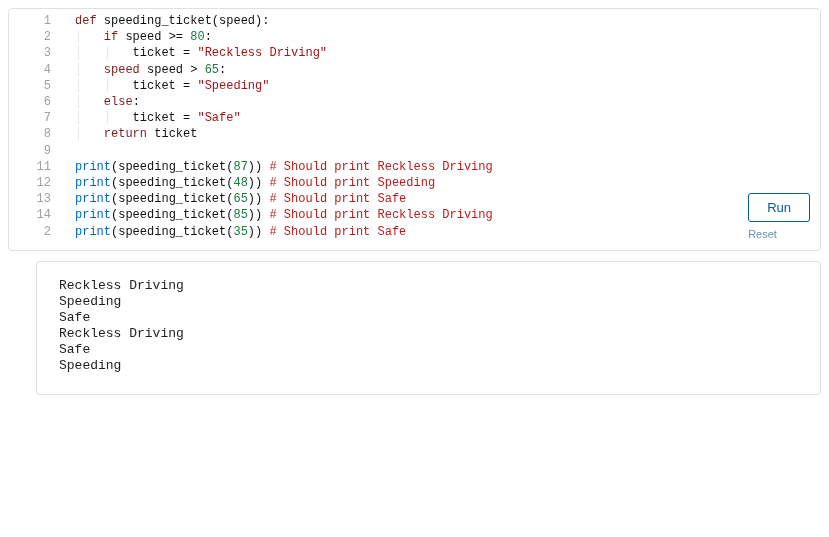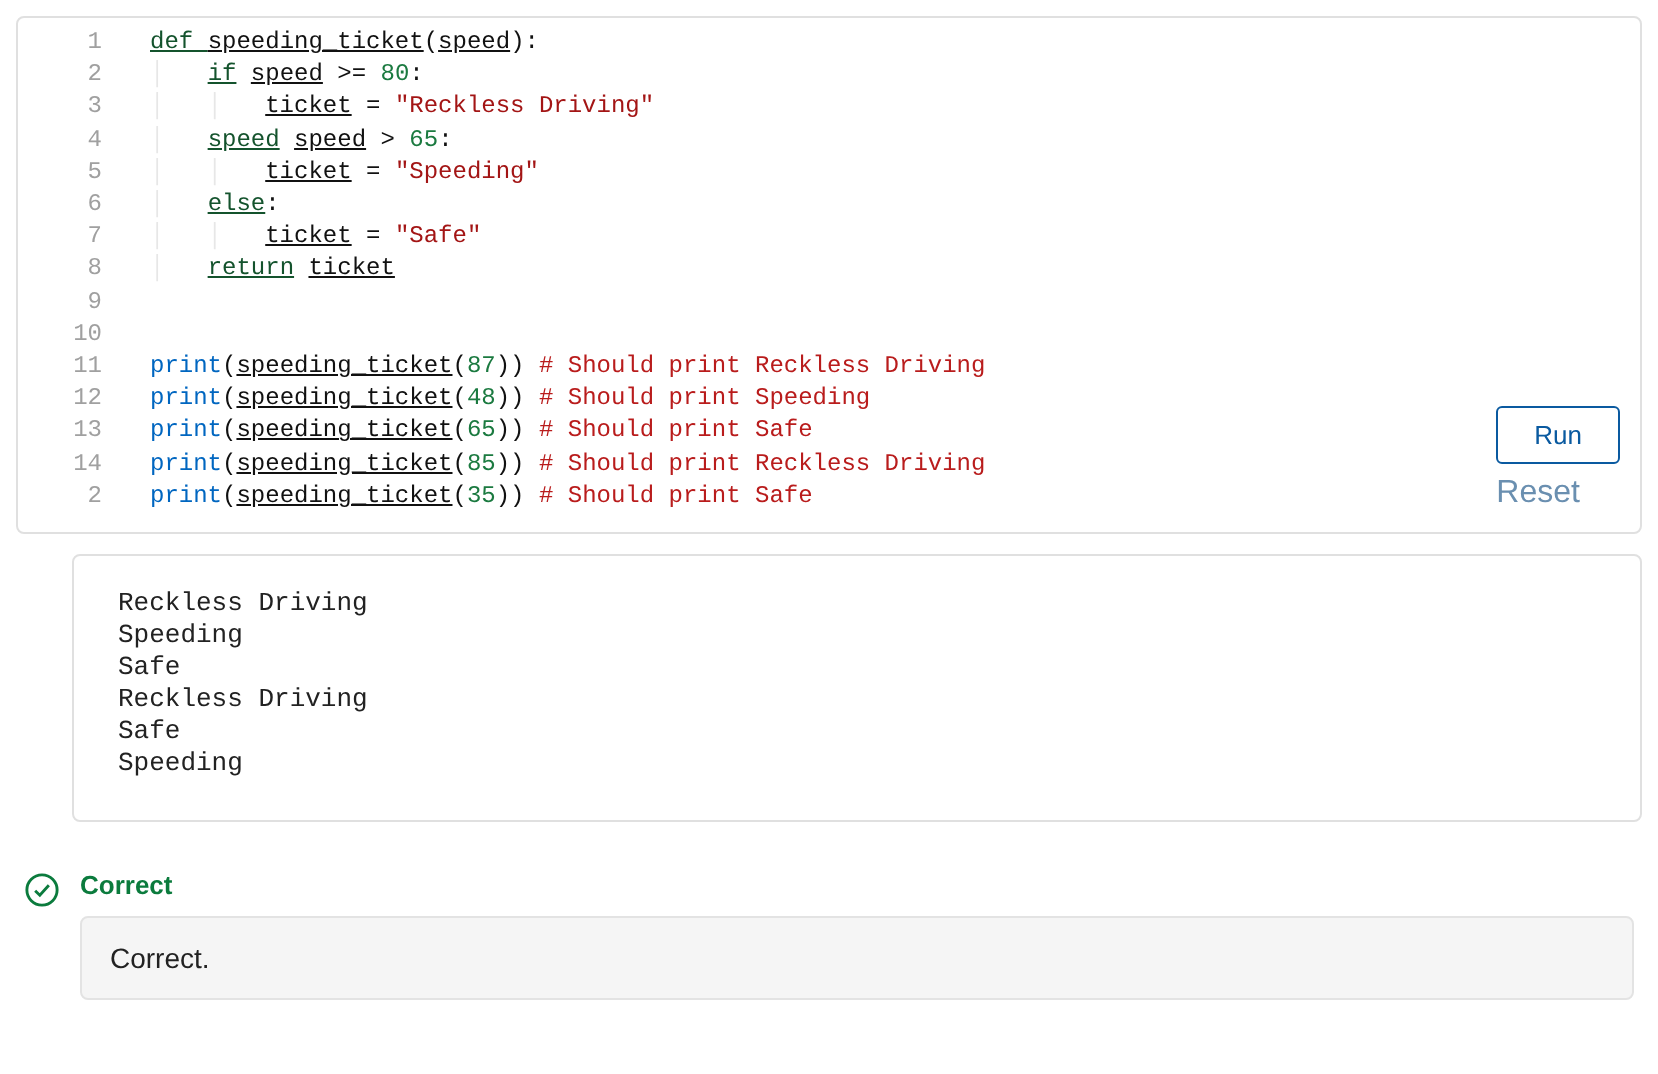--- a/index.html
+++ b/index.html
@@ -5,30 +5,30 @@
 * { box-sizing: border-box; margin: 0; padding: 0; }
 body { font-family: -apple-system, BlinkMacSystemFont, "Segoe UI", Helvetica, Arial, sans-serif; background: #fff; font-size: 13px; color: #000; }
 .container { padding: 8px; }
 .editor-panel { border: 1px solid #e0e0e0; border-radius: 4px; background: #fff; position: relative; padding-bottom: 10px; }
 .code-area { font-family: "SFMono-Regular", Consolas, "Liberation Mono", Menlo, monospace; font-size: 12px; line-height: 16.2px; padding: 4px 0 0 0; }
 .code-line { display: flex; white-space: pre; }
 .ln { width: 62px; text-align: right; color: #a0a0a0; padding-right: 20px; user-select: none; flex-shrink: 0; }
 .gutter-bar { width: 4px; flex-shrink: 0; position: relative; }
 .code-txt { flex: 1; }
 .indent-guide { color: #e7e7e7; }
-.py-kw { color: #14532d; text-decoration: underline; }
+.py-kw { color: #7f1d1d; }
 .py-builtin { color: #0066c0; }
-.py-name { color: #111; text-decoration: underline; }
+.py-name { color: #111; }
 .py-op { color: #111; }
 .py-num { color: #1b7a40; }
 .py-str { color: #a31515; }
 .py-com { color: #b91c1c; }
 .actions { position: absolute; right: 10px; bottom: 10px; display: flex; flex-direction: column; align-items: flex-start; gap: 6px; }
 .run-btn { border: 1px solid #0a5aa0; color: #0a5aa0; background: #fff; padding: 6px 18px; border-radius: 3px; font-size: 13px; cursor: pointer; }
-.reset-link { color: #6a8fb0; font-size: 16px; cursor: pointer; }
+.reset-link { color: #6a8fb0; font-size: 11px; cursor: pointer; }
 .output-panel { border: 1px solid #e0e0e0; border-radius: 4px; background: #fff; margin-top: 10px; padding: 16px 22px 20px 22px; font-family: "SFMono-Regular", Consolas, "Liberation Mono", Menlo, monospace; font-size: 13px; line-height: 16px; color: #222; margin-left: 28px; }
 .output-line { white-space: pre; }
 .feedback-row { margin-top: 24px; display: flex; align-items: flex-start; gap: 10px; padding: 0 4px; }
 .check-icon { width: 18px; height: 18px; flex-shrink: 0; margin-top: 1px; }
 .feedback-body { flex: 1; }
 .feedback-title { color: #0b7b3d; font-weight: 600; font-size: 13px; margin-bottom: 8px; }
 .feedback-msg { background: #f5f5f5; border: 1px solid #e3e3e3; border-radius: 4px; padding: 12px 14px; font-size: 14px; color: #222; }
 </style>
 </head>
 <body>
@@ -38,21 +38,20 @@
   <div class="code-area" id="code-area">
         <div class="code-line"><span class="ln">1</span><span class="gutter-bar"></span><span class="code-txt"><span class="py-kw">def </span><span class="py-name">speeding_ticket</span><span class="py-op">(</span><span class="py-name">speed</span><span class="py-op">):</span></span></div>
         <div class="code-line"><span class="ln">2</span><span class="gutter-bar"></span><span class="code-txt"><span class="indent-guide">│   </span><span class="py-kw">if</span><span class="py-op"> </span><span class="py-name">speed</span><span class="py-op"> &gt;= </span><span class="py-num">80</span><span class="py-op">:</span></span></div>
         <div class="code-line"><span class="ln">3</span><span class="gutter-bar"></span><span class="code-txt"><span class="indent-guide">│   │   </span><span class="py-name">ticket</span><span class="py-op"> = </span><span class="py-str">"Reckless Driving"</span></span></div>
         <div class="code-line"><span class="ln">4</span><span class="gutter-bar"></span><span class="code-txt"><span class="indent-guide">│   </span><span class="py-kw">speed</span><span class="py-op"> </span><span class="py-name">speed</span><span class="py-op"> &gt; </span><span class="py-num">65</span><span class="py-op">:</span></span></div>
         <div class="code-line"><span class="ln">5</span><span class="gutter-bar"></span><span class="code-txt"><span class="indent-guide">│   │   </span><span class="py-name">ticket</span><span class="py-op"> = </span><span class="py-str">"Speeding"</span></span></div>
         <div class="code-line"><span class="ln">6</span><span class="gutter-bar"></span><span class="code-txt"><span class="indent-guide">│   </span><span class="py-kw">else</span><span class="py-op">:</span></span></div>
         <div class="code-line"><span class="ln">7</span><span class="gutter-bar"></span><span class="code-txt"><span class="indent-guide">│   │   </span><span class="py-name">ticket</span><span class="py-op"> = </span><span class="py-str">"Safe"</span></span></div>
         <div class="code-line"><span class="ln">8</span><span class="gutter-bar"></span><span class="code-txt"><span class="indent-guide">│   </span><span class="py-kw">return</span><span class="py-op"> </span><span class="py-name">ticket</span></span></div>
         <div class="code-line"><span class="ln">9</span><span class="gutter-bar"></span><span class="code-txt"></span></div>
-        <div class="code-line"><span class="ln">10</span><span class="gutter-bar"></span><span class="code-txt"></span></div>
         <div class="code-line"><span class="ln">11</span><span class="gutter-bar"></span><span class="code-txt"><span class="py-builtin">print</span><span class="py-op">(</span><span class="py-name">speeding_ticket</span><span class="py-op">(</span><span class="py-num">87</span><span class="py-op">))</span><span class="py-op"> </span><span class="py-com"># Should print Reckless Driving</span></span></div>
         <div class="code-line"><span class="ln">12</span><span class="gutter-bar"></span><span class="code-txt"><span class="py-builtin">print</span><span class="py-op">(</span><span class="py-name">speeding_ticket</span><span class="py-op">(</span><span class="py-num">48</span><span class="py-op">))</span><span class="py-op"> </span><span class="py-com"># Should print Speeding</span></span></div>
         <div class="code-line"><span class="ln">13</span><span class="gutter-bar"></span><span class="code-txt"><span class="py-builtin">print</span><span class="py-op">(</span><span class="py-name">speeding_ticket</span><span class="py-op">(</span><span class="py-num">65</span><span class="py-op">))</span><span class="py-op"> </span><span class="py-com"># Should print Safe</span></span></div>
         <div class="code-line"><span class="ln">14</span><span class="gutter-bar"></span><span class="code-txt"><span class="py-builtin">print</span><span class="py-op">(</span><span class="py-name">speeding_ticket</span><span class="py-op">(</span><span class="py-num">85</span><span class="py-op">))</span><span class="py-op"> </span><span class="py-com"># Should print Reckless Driving</span></span></div>
         <div class="code-line"><span class="ln">2</span><span class="gutter-bar"></span><span class="code-txt"><span class="py-builtin">print</span><span class="py-op">(</span><span class="py-name">speeding_ticket</span><span class="py-op">(</span><span class="py-num">35</span><span class="py-op">))</span><span class="py-op"> </span><span class="py-com"># Should print Safe</span></span></div>
       </div>
   <div class="actions">
     <button class="run-btn">Run</button>
     <span class="reset-link">Reset</span>
   </div>
@@ -60,26 +59,14 @@
 
 <div class="output-panel" id="output-panel">
       <div class="output-line">Reckless Driving</div>
       <div class="output-line">Speeding</div>
       <div class="output-line">Safe</div>
       <div class="output-line">Reckless Driving</div>
       <div class="output-line">Safe</div>
       <div class="output-line">Speeding</div>
     </div>
 
-<div class="feedback-row">
-  <span class="check-icon">
-    <svg viewBox="0 0 20 20" width="18" height="18" fill="none" stroke="#0b7b3d" stroke-width="1.6">
-      <circle cx="10" cy="10" r="8.4"></circle>
-      <path d="M6.2 10.4 L8.8 12.9 L13.8 7.4"></path>
-    </svg>
-  </span>
-  <div class="feedback-body">
-    <div class="feedback-title">Correct</div>
-    <div class="feedback-msg">Correct.</div>
-  </div>
-</div>
 
 </div>
 
 </body></html>

